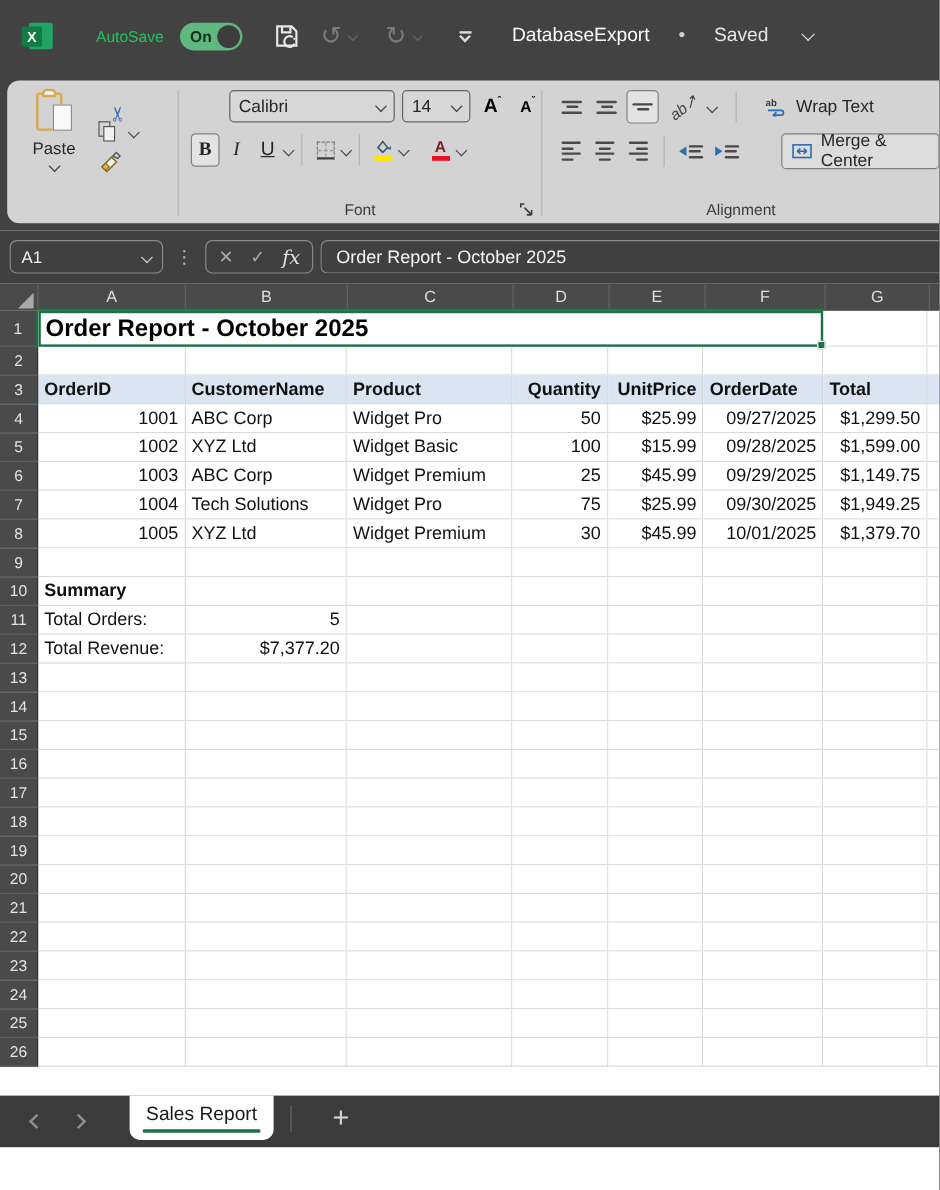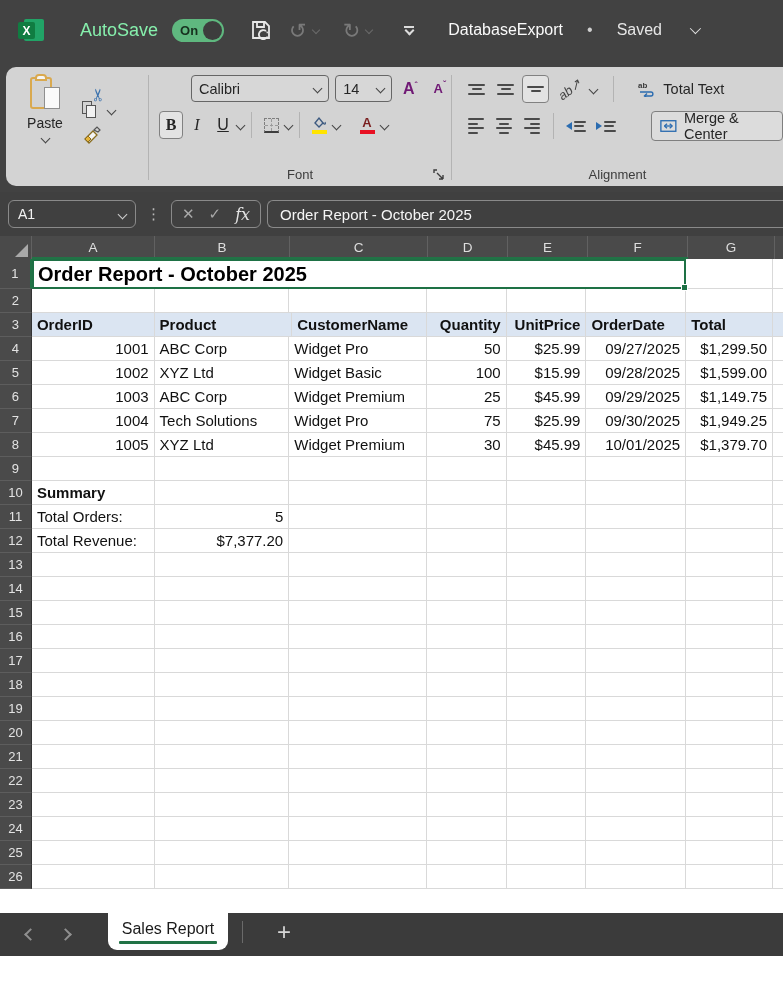--- a/index.html
+++ b/index.html
@@ -13,21 +13,21 @@
     height:60px; background:#424242; display:flex; align-items:center;
     padding-left:18px; color:#eee;
   }
   .xl-logo { width:26px; height:26px; position:relative; margin-right:36px; }
   .xl-logo .back { position:absolute; right:0; top:2px; width:20px; height:22px; background:#21a366; border-radius:2px; }
   .xl-logo .front {
     position:absolute; left:0; top:5px; width:17px; height:17px; background:#107c41;
     border-radius:2px; color:#fff; font-weight:bold; font-size:12px;
     display:flex; align-items:center; justify-content:center;
   }
-  .autosave-label { font-size:18px; color:#86efac; margin-right:14px; }
+  .autosave-label { font-size:13px; color:#22c55e; margin-right:14px; }
   .toggle {
     width:52px; height:23px; background:#5fb87f; border-radius:12px;
     display:flex; align-items:center; padding-left:8px; position:relative; margin-right:26px;
   }
   .toggle .t-label { font-size:13px; color:#17301f; font-weight:bold; }
   .toggle .knob { position:absolute; right:2px; top:2px; width:19px; height:19px; background:#3d3d3d; border-radius:50%; }
   .qat-btn { display:flex; align-items:center; margin-right:10px; }
   .dim { opacity:.45; }
   .undo-glyph { font-size:21px; color:#bdbdbd; line-height:1; }
   .mini-chev { width:6px; height:6px; border-right:1.5px solid #9a9a9a; border-bottom:1.5px solid #9a9a9a; transform:rotate(45deg); margin:0 14px 0 6px; }
@@ -79,21 +79,21 @@
   
   .g-font { width:302px; }
   .g-font .gbody { flex-direction:column; padding-left:10px; }
   .combo-row { display:flex; align-items:center; gap:6px;padding-left:32px; }
   .combo {
     height:27px; border:1px solid #666; border-radius:4px; background:#d7d7d7;
     display:flex; align-items:center; justify-content:space-between; padding:0 7px; font-size:14.5px;
   }
   .combo.name { width:142px; }
   .combo.size { width:58px; }
-  .fontsize-btn { font-size:16px; font-weight:600; position:relative; padding:0 5px; color:#701a75; }
+  .fontsize-btn { font-size:16px; font-weight:600; position:relative; padding:0 5px; color:#000000; }
   .fontsize-btn .sup { font-size:9px; position:relative; top:-6px; font-weight:bold; }
   .btn-row { display:flex; align-items:center; margin-top:9px; gap:2px; }
   .fmt-btn {
     min-width:24px; height:28px; display:flex; align-items:center; justify-content:center;
     font-size:16px; border-radius:4px; padding:0 4px; gap:3px;
   }
   .fmt-btn.selected { background:#e3e3e3; border:1px solid #818181; }
   .bold-t { font-weight:bold; font-family:"Liberation Serif",serif; }
   .ital-t { font-style:italic; font-family:"Liberation Serif",serif; }
   .under-t { text-decoration:underline; }
@@ -347,21 +347,21 @@
                 <span class="orient-ic">ab↗</span>
               </span>
             <span class="chev-dn"></span>
             <span class="vline" style="margin:0 12px;"></span>
             <span class="wide-btn">
               <svg width="18" height="16" viewBox="0 0 18 16">
                 <text x="0" y="7" font-size="8" fill="#3a3a3a" font-weight="bold">ab</text>
                 <path d="M2 11 H13 C15.5 11 15.5 15 13 15 H7" fill="none" stroke="#2b6cb0" stroke-width="1.4"></path>
                 <path d="M9 12.5 L6.5 15 L9 17" fill="none" stroke="#2b6cb0" stroke-width="1.4"></path>
               </svg>
-              <span>Total Text</span>
+              <span>Wrap Text</span>
             </span>
           </div>
           <div class="al-row">
             <span class="fmt-btn">
                 <span class="lines l">
                   <i></i>
                   <i></i>
                   <i></i>
                   <i></i>
                 </span>
@@ -473,22 +473,22 @@
         <div class="cell w-d"></div>
         <div class="cell w-e"></div>
         <div class="cell w-f"></div>
         <div class="cell w-g"></div>
         <div class="cell sliver"></div>
     </div>
 
     <div class="row">
       <div class="cell rh">3</div>
       <div class="cell w-a hdr3">OrderID</div>
+      <div class="cell w-b hdr3">CustomerName</div>
       <div class="cell w-c hdr3">Product</div>
-      <div class="cell w-b hdr3">CustomerName</div>
       <div class="cell w-d hdr3 num">Quantity</div>
       <div class="cell w-e hdr3 num">UnitPrice</div>
       <div class="cell w-f hdr3">OrderDate</div>
       <div class="cell w-g hdr3">Total</div>
       <div class="cell sliver hdr3"></div>
     </div>
 
     <div class="row">
       <div class="cell rh">4</div>
       <div class="cell w-a num">1001</div>

